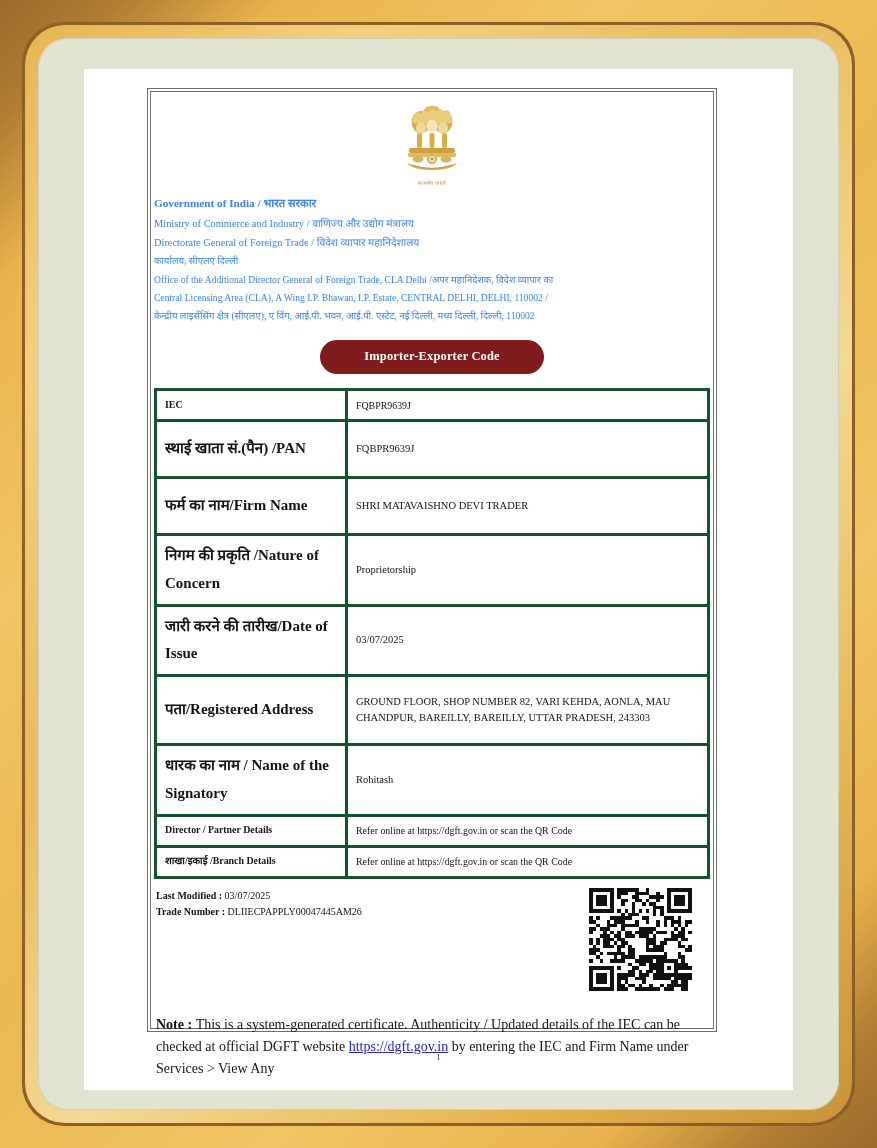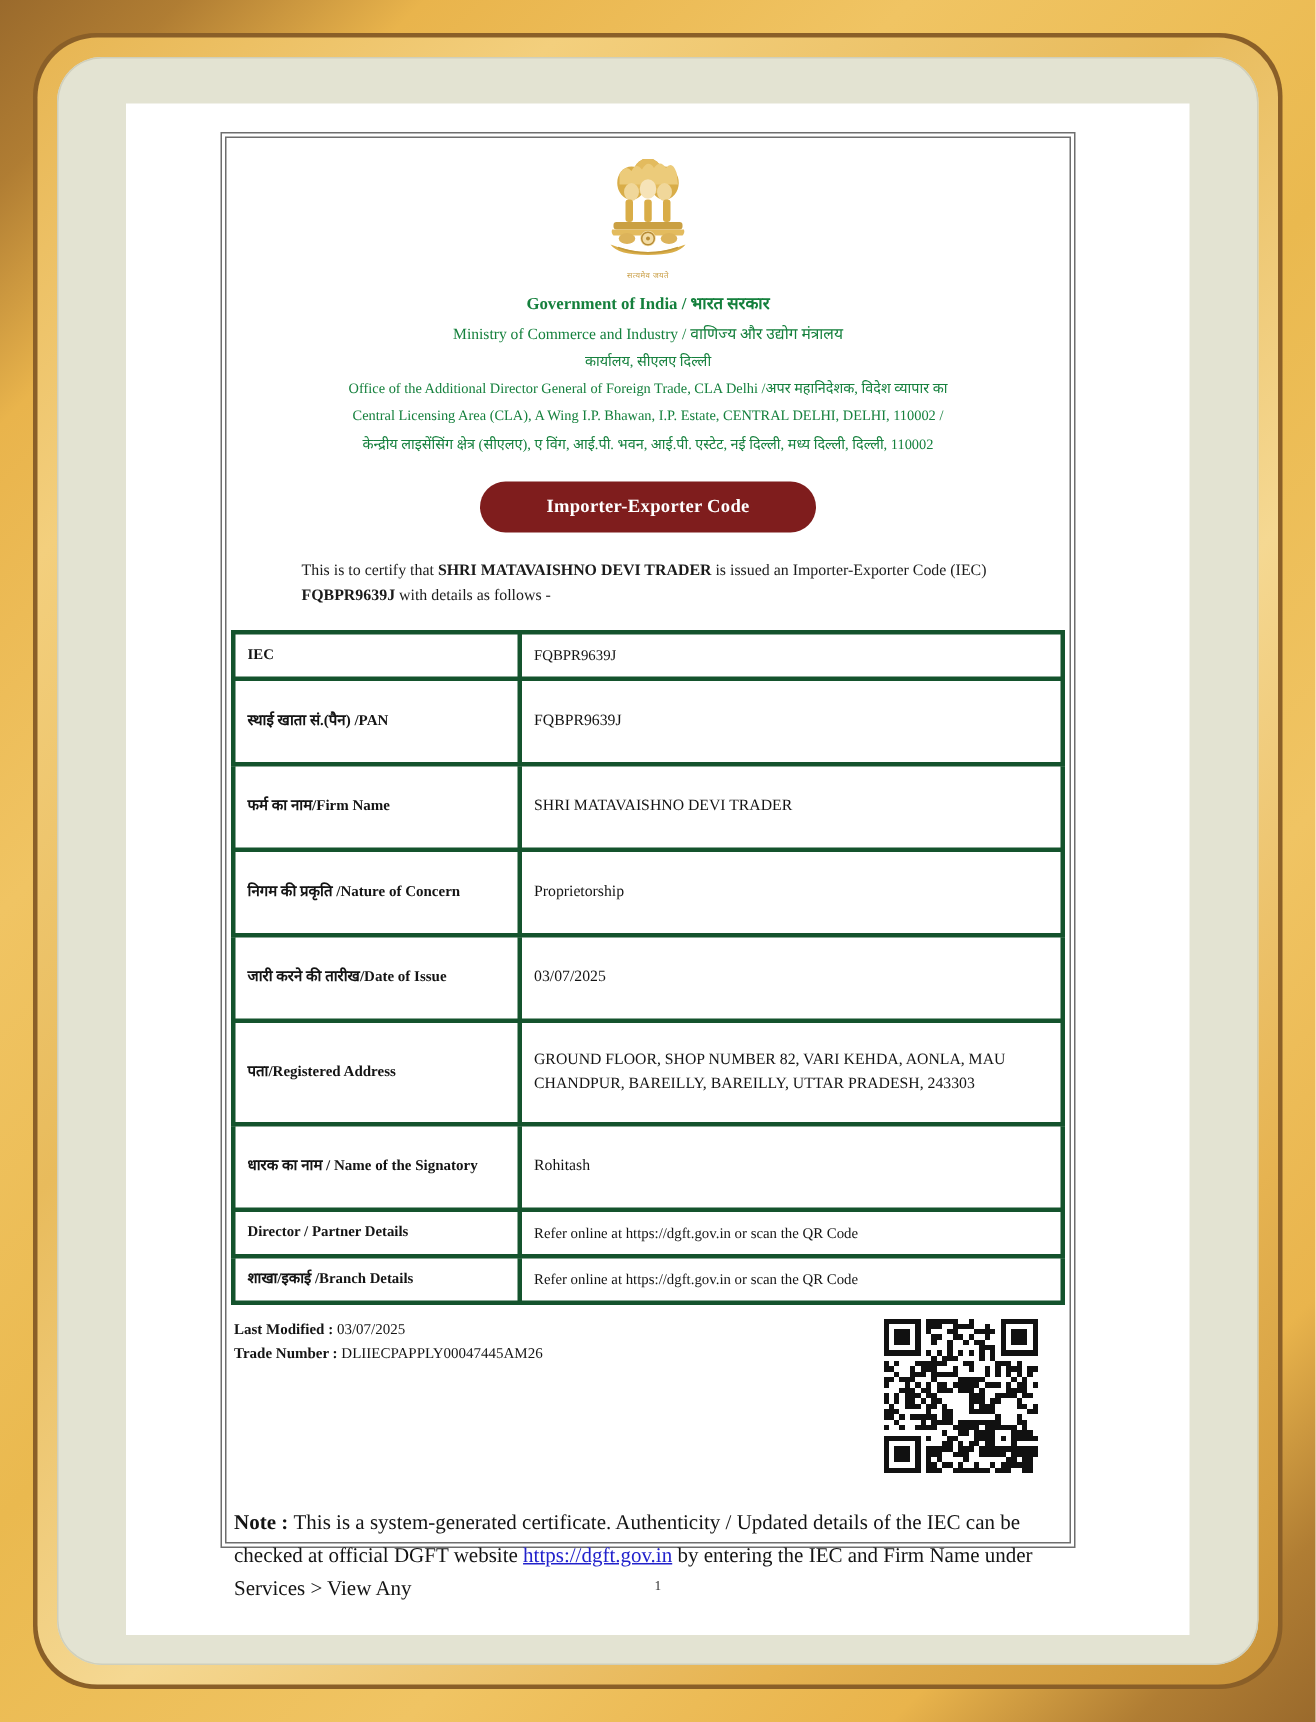--- a/index.html
+++ b/index.html
@@ -102,22 +102,22 @@
     text-align: center;
     font-size: 5.2px;
     color: #c79a3e;
     letter-spacing: .3px;
     margin-top: -1px;
     font-family: "Liberation Sans", sans-serif;
   }
 
   
   .hdr {
-    text-align: center;
-    color: #15803d;
+    text-align: left;
+    color: #3b82f6;
     line-height: 1.48;
   }
   .hdr-line-1 {
     font-size: 11.2px;
     font-weight: bold;
     margin-top: 8px;
   }
   .hdr-line {
     font-size: 10.4px;
     margin-top: 4px;
@@ -160,21 +160,21 @@
     table-layout: fixed;
   }
   table.details td {
     border: 3px solid #14532d;
     vertical-align: middle;
     padding: 6px 8px;
     color: #141414;
   }
   td.lbl {
     width: 172px;
-    font-size: 10px;
+    font-size: 15px;
     font-weight: bold;
     line-height: 1.85;
   }
   td.val {
     font-size: 10.5px;
     line-height: 1.52;
     font-weight: normal;
   }
   tr.tall td { height: 42px; }
   tr.addr td { height: 54px; }
@@ -275,33 +275,31 @@
         <path d="M8 57 q25 10 50 0 q-5 7 -25 7 q-20 0 -25 -7 z" fill="#d9ad48"></path>
         <path d="M13 59 q20 7 40 0" fill="none" stroke="#c49a3c" stroke-width="1"></path>
       </g>
     </svg>
     <div class="emblem-caption">सत्यमेव जयते</div>
   </div>
 
   <div class="hdr">
     <div class="hdr-line-1">Government of India / भारत सरकार</div>
     <div class="hdr-line">Ministry of Commerce and Industry / वाणिज्य और उद्योग मंत्रालय</div>
+    <div class="hdr-line">Directorate General of Foreign Trade / विदेश व्यापार महानिदेशालय</div>
     <div class="hdr-line small">कार्यालय, सीएलए दिल्ली</div>
     <div class="hdr-line small">Office of the Additional Director General of Foreign Trade, CLA Delhi /अपर महानिदेशक, विदेश व्यापार का</div>
     <div class="hdr-line small">Central Licensing Area (CLA), A Wing I.P. Bhawan, I.P. Estate, CENTRAL DELHI, DELHI, 110002  /</div>
     <div class="hdr-line small">केन्द्रीय लाइसेंसिंग क्षेत्र (सीएलए), ए विंग, आई.पी. भवन, आई.पी. एस्टेट, नई दिल्ली, मध्य दिल्ली, दिल्ली, 110002</div>
   </div>
 
   <div class="pill-row">
     <span class="pill">Importer-Exporter Code</span>
   </div>
 
-  <p class="certify">
-    <span>This is to certify that </span><b>SHRI MATAVAISHNO DEVI TRADER</b><span> is issued an Importer-Exporter Code (IEC) </span><b>FQBPR9639J</b><span> with details as follows -</span>
-  </p>
 
   <table class="details">
     <tbody>
         <tr class="short">
           <td class="lbl">IEC</td>
           <td class="val">FQBPR9639J</td>
         </tr>
         <tr class="tall">
           <td class="lbl">स्थाई खाता सं.(पैन) /PAN</td>
           <td class="val">FQBPR9639J</td>

